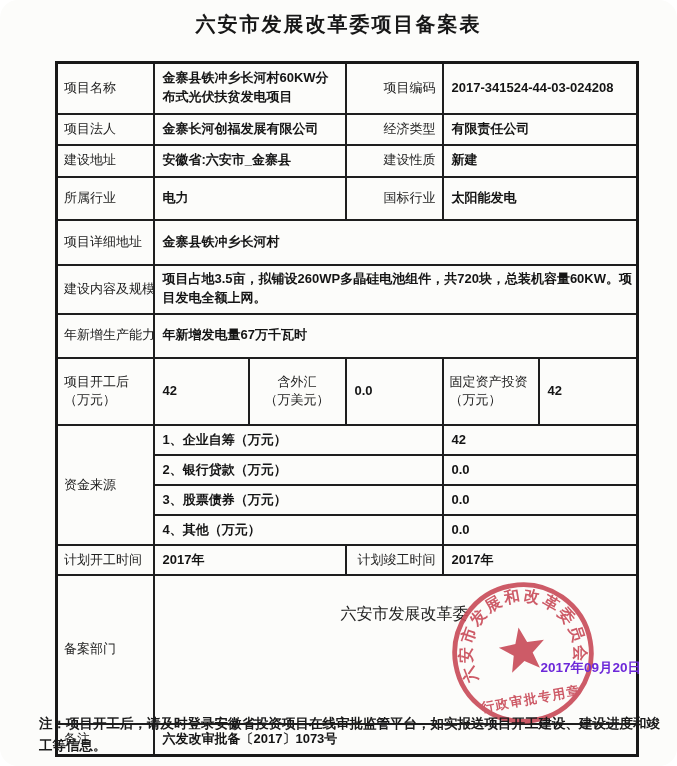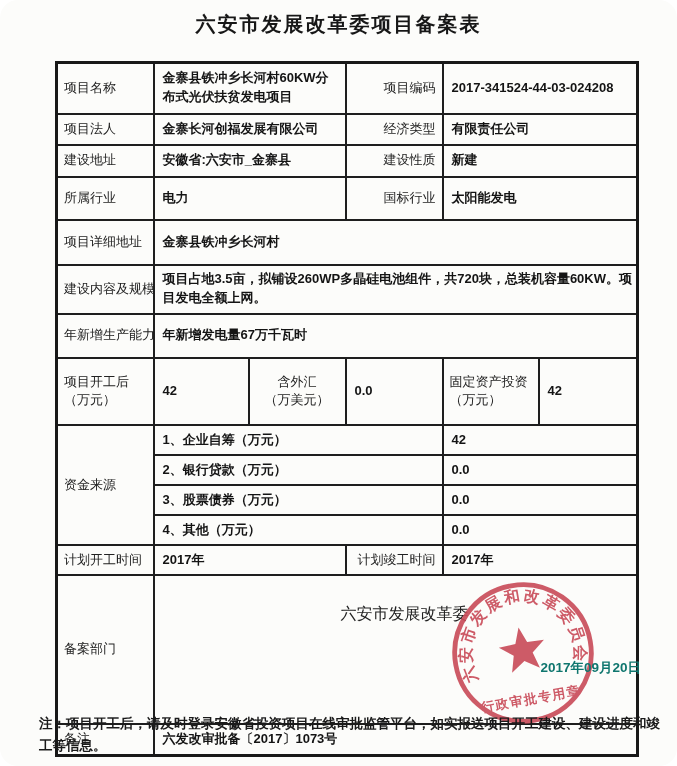--- a/index.html
+++ b/index.html
@@ -47,21 +47,21 @@
   .authority {
     position:absolute; left:186px; top:26px; font-size:16px;
     font-family:"Liberation Serif", serif; color:#222; white-space:nowrap;
   }
   .seal {
     position:absolute; left:292px; top:2px; width:152px; height:150px;
     opacity:0.9; pointer-events:none;
   }
   .seal-date {
     position:absolute; left:386px; top:82px; font-size:13.5px;
-    font-weight:700; color:#0f766e; white-space:nowrap;
+    font-weight:700; color:#6d28d9; white-space:nowrap;
   }
   .footer-note {
     position:absolute; left:39px; top:713px; width:624px;
     font-size:13.5px; font-weight:700; line-height:22px; color:#1a1a1a;
   }
 </style>
 </head>
 <body>
 
 <div class="page">

